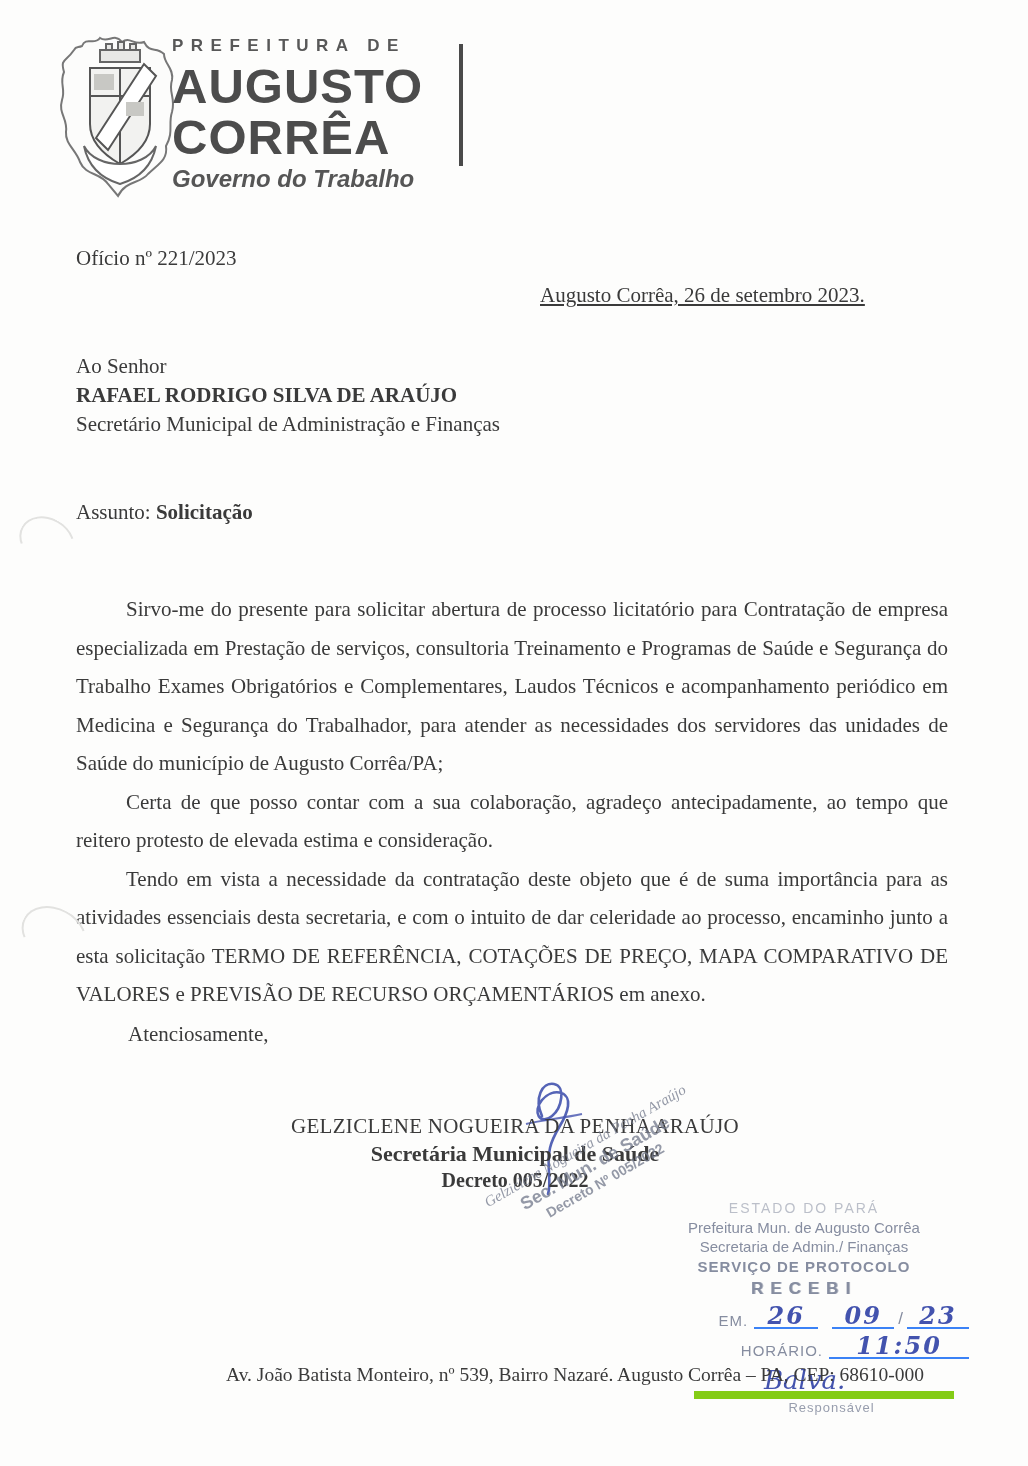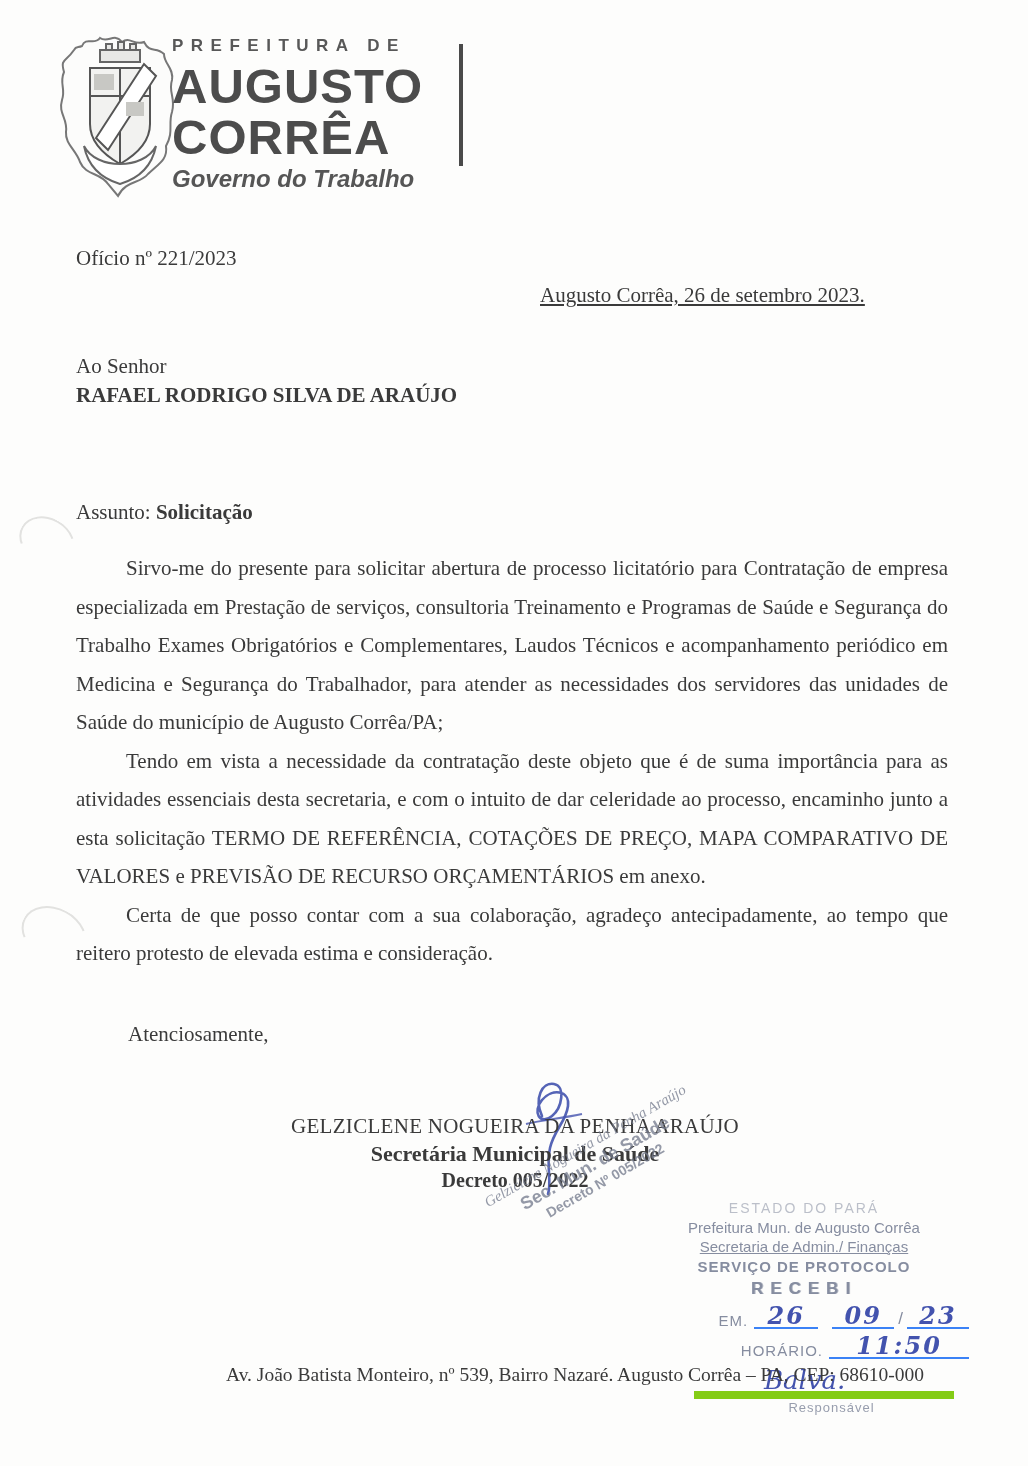--- a/index.html
+++ b/index.html
@@ -25,21 +25,21 @@
   .subtitle { font-size:27px; color:#525252; margin-top:-4px; letter-spacing:0.5px;}
   .cnpj { font-size:25px; font-weight:bold; margin-top:6px; letter-spacing:0.5px; color:#4a4a4a;}
 
   
   .ref { position:absolute; left:76px; top:246px; font-size:21px; }
   .dateline { position:absolute; left:540px; top:283px; font-size:21px;text-decoration:underline; }
   .recipient { position:absolute; left:76px; top:352px; font-size:21px; line-height:29px; }
   .recipient .name { font-weight:bold; }
   .subject { position:absolute; left:76px; top:500px; font-size:21px; }
   .subject b { font-weight:bold; }
-  .bodytext { position:absolute; left:76px; top:549px; width:872px;
+  .bodytext { position:absolute; left:76px; top:590px; width:872px;
               font-size:21px; line-height:38.5px; text-align:justify; }
   .bodytext p { text-indent:50px; margin:0; }
   .closing { position:absolute; left:128px; top:1022px; font-size:21px; }
 
   
   .sig-block { position:absolute; left:270px; top:1114px; width:490px; text-align:center; }
   .sig-name { font-size:21px; letter-spacing:0.3px; }
   .sig-role { font-size:22px; font-weight:bold; margin-top:2px; }
   .sig-decree { font-size:20px; font-weight:bold; margin-top:2px; }
   .sig-scribble { position:absolute; left:512px; top:1078px; width:80px; height:120px; }
@@ -54,21 +54,21 @@
   .sig-stamp .l3 { font-weight:bold; font-size:14px; margin-top:1px; }
 
   
   .stamp {
     position:absolute; left:639px; top:1200px; width:330px;
     font-family:"Liberation Sans", sans-serif; color:#868da0;
     text-align:center;
   }
   .stamp .state { font-size:14px; letter-spacing:2px; opacity:0.55; }
   .stamp .s1 { font-size:15px; margin-top:3px; }
-  .stamp .s2 { font-size:15px; margin-top:2px;text-decoration:underline; }
+  .stamp .s2 { font-size:15px; margin-top:2px; }
   .stamp .s3 { font-size:15px; font-weight:bold; letter-spacing:1px; margin-top:3px; }
   .stamp .recv { font-size:17px; font-weight:800; letter-spacing:7px; margin-top:4px;
                  text-shadow:1px 0 0 rgba(134,141,160,0.6); }
   .stamp-row { display:flex; align-items:flex-end; margin-top:7px; font-size:15px; text-align:left;justify-content:flex-end;}
   .stamp-row .lbl { flex:none; padding-right:6px; letter-spacing:1px; }
   .slot { border-bottom:2px solid #3b82f6; text-align:center; position:relative; }
   .pen { color:#4353ae; font-style:italic; font-family:"DejaVu Serif", serif; }
   .digits { font-size:24px; line-height:20px; font-weight:bold; letter-spacing:2px;}
   .slash { font-size:17px; padding:0 4px; }
   .sig-line { margin-top:10px; border-bottom:8px solid #84cc16; position:relative; height:30px; width:260px; margin-left:55px;}
@@ -112,28 +112,29 @@
 
   <div class="hdr-divider"></div>
 
 
   <div class="ref">Ofício nº 221/2023</div>
   <div class="dateline">Augusto Corrêa, 26 de setembro 2023.</div>
 
   <div class="recipient">
     <div>Ao Senhor</div>
     <div class="name">RAFAEL RODRIGO SILVA DE ARAÚJO</div>
+    <div>Secretário Municipal de Administração e Finanças</div>
   </div>
 
   <div class="subject"><span>Assunto: </span><b>Solicitação</b></div>
 
   <div class="bodytext">
     <p>Sirvo-me do presente para solicitar abertura de processo licitatório para Contratação de empresa especializada em Prestação de serviços, consultoria Treinamento e Programas de Saúde e Segurança do Trabalho Exames Obrigatórios e Complementares, Laudos Técnicos e acompanhamento periódico em Medicina e Segurança do Trabalhador, para atender as necessidades dos servidores das unidades de Saúde do município de Augusto Corrêa/PA;</p>
+    <p>Certa de que posso contar com a sua colaboração, agradeço antecipadamente, ao tempo que reitero protesto de elevada estima e consideração.</p>
     <p>Tendo em vista a necessidade da contratação deste objeto que é de suma importância para as atividades essenciais desta secretaria, e com o intuito de dar celeridade ao processo, encaminho junto a esta solicitação TERMO DE REFERÊNCIA, COTAÇÕES DE PREÇO, MAPA COMPARATIVO DE VALORES e PREVISÃO DE RECURSO ORÇAMENTÁRIOS em anexo.</p>
-    <p>Certa de que posso contar com a sua colaboração, agradeço antecipadamente, ao tempo que reitero protesto de elevada estima e consideração.</p>
   </div>
 
   <div class="closing">Atenciosamente,</div>
 
   <svg class="sig-scribble" viewBox="0 0 80 120">
     <path d="M30,38 C22,20 30,4 42,6 C54,8 50,30 40,38 C28,48 20,34 30,22 C40,10 58,12 56,28 C54,44 42,52 38,70 C34,88 40,104 36,116" fill="none" stroke="#4353ae" stroke-width="2.6" opacity="0.9" stroke-linecap="round"></path>
     <path d="M14,46 C30,42 52,40 70,36" fill="none" stroke="#4353ae" stroke-width="2" opacity="0.8"></path>
   </svg>
 
   <div class="sig-block">

